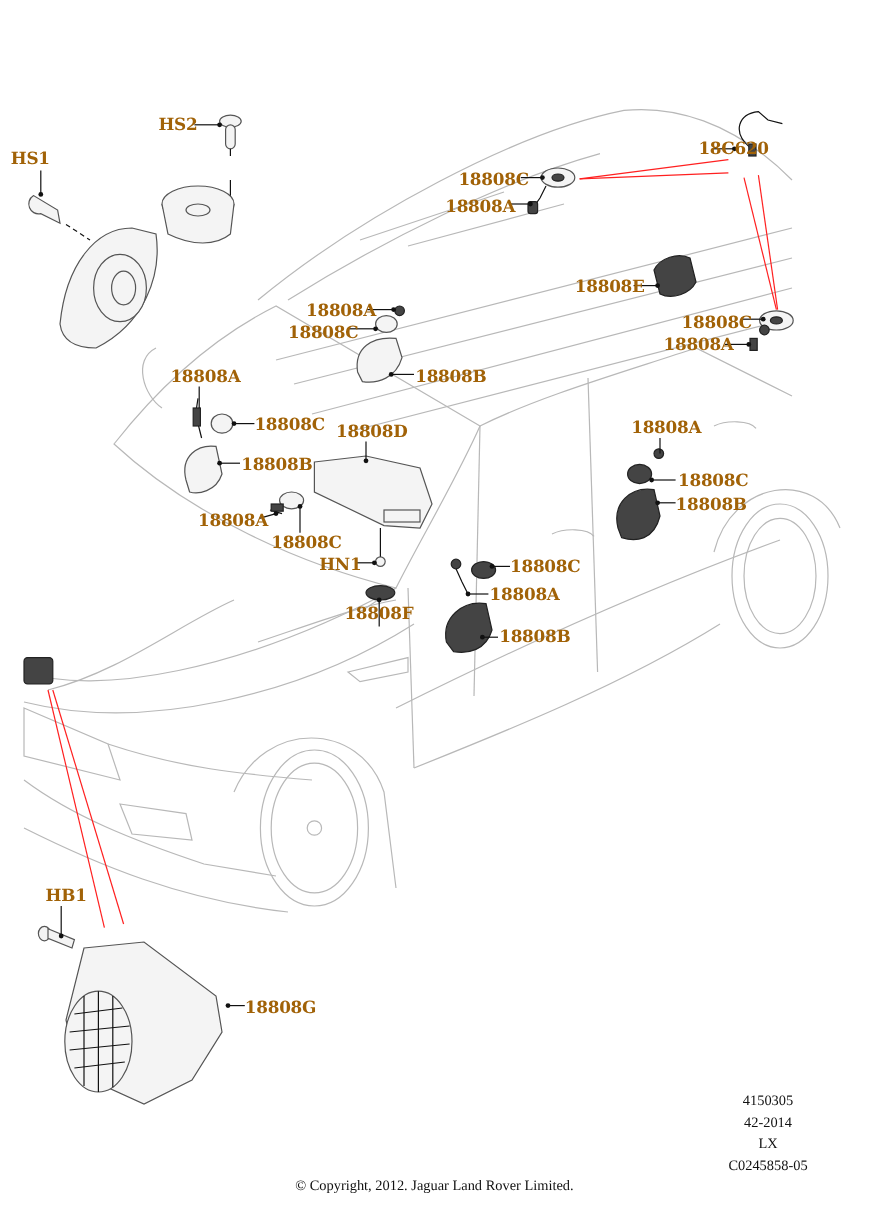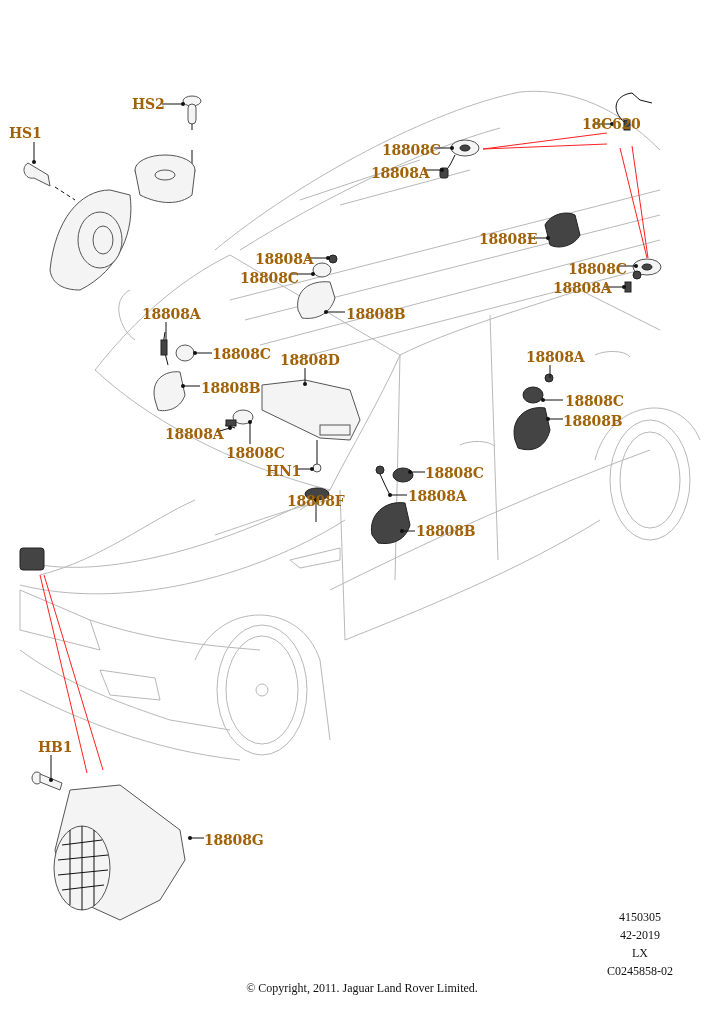--- a/index.html
+++ b/index.html
@@ -248,30 +248,30 @@
 <div class="callout" style="left:255px; top:251px;">18808A</div>
 <div class="callout" style="left:240px; top:270px;">18808C</div>
 <div class="callout" style="left:346px; top:306px;">18808B</div>
 <div class="callout" style="left:142px; top:306px;">18808A</div>
 <div class="callout" style="left:212px; top:346px;">18808C</div>
 <div class="callout" style="left:201px; top:380px;">18808B</div>
 <div class="callout" style="left:280px; top:352px;">18808D</div>
 <div class="callout" style="left:165px; top:426px;">18808A</div>
 <div class="callout" style="left:226px; top:445px;">18808C</div>
 <div class="callout" style="left:266px; top:463px;">HN1</div>
-<div class="callout" style="left:287px; top:493px;">18808F</div>
+<div class="callout" style="left:287px; top:504px;">18808F</div>
 <div class="callout" style="left:526px; top:349px;">18808A</div>
 <div class="callout" style="left:565px; top:393px;">18808C</div>
 <div class="callout" style="left:563px; top:413px;">18808B</div>
 <div class="callout" style="left:425px; top:465px;">18808C</div>
 <div class="callout" style="left:408px; top:488px;">18808A</div>
 <div class="callout" style="left:416px; top:523px;">18808B</div>
 <div class="callout" style="left:38px; top:739px;">HB1</div>
 <div class="callout" style="left:204px; top:832px;">18808G</div>
 
 <div class="meta" style="left:600px; top:908px; width:80px;">
   <div>4150305</div>
-  <div>42-2019</div>
+  <div>42-2014</div>
   <div>LX</div>
-  <div>C0245858-02</div>
+  <div>C0245858-05</div>
 </div>
 
-<div class="copyright">© Copyright, 2011. Jaguar Land Rover Limited.</div>
+<div class="copyright">© Copyright, 2012. Jaguar Land Rover Limited.</div>
 
 </body></html>

